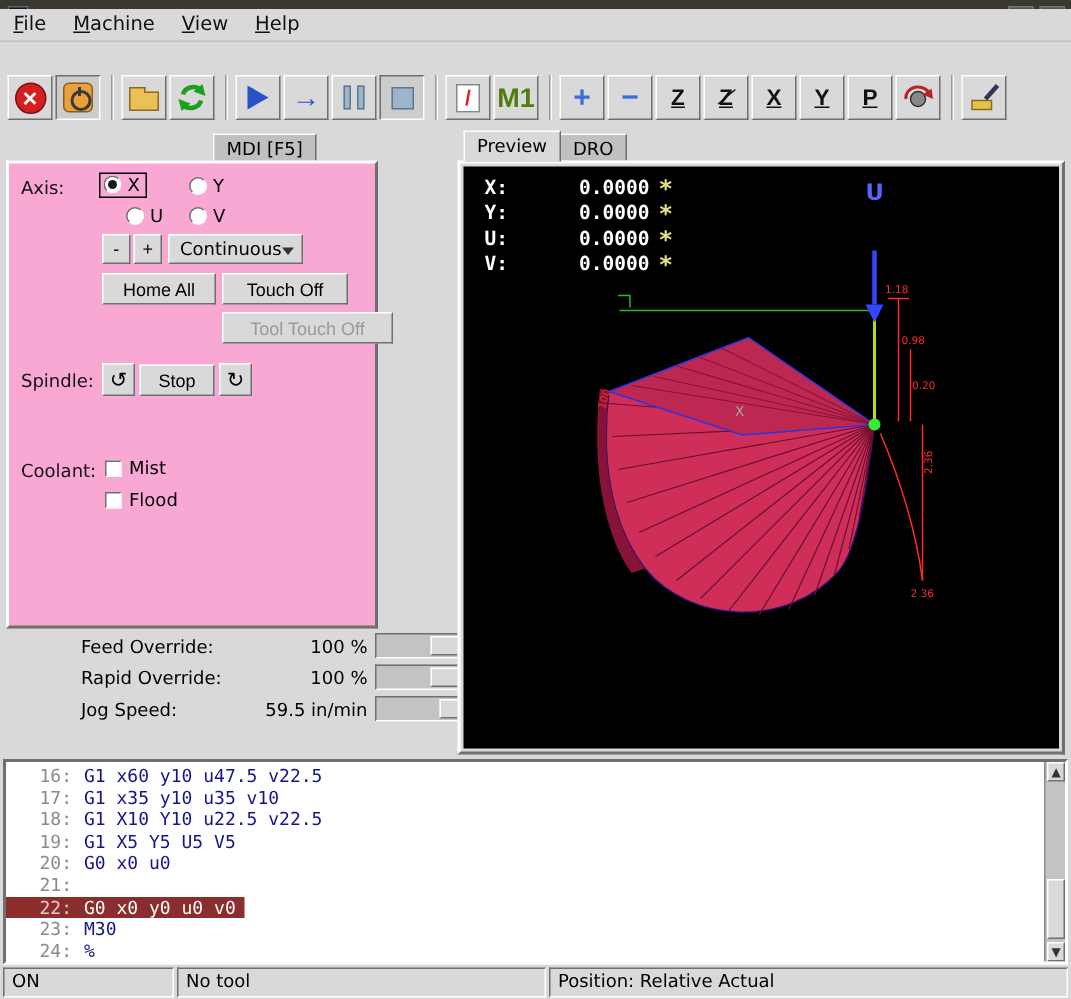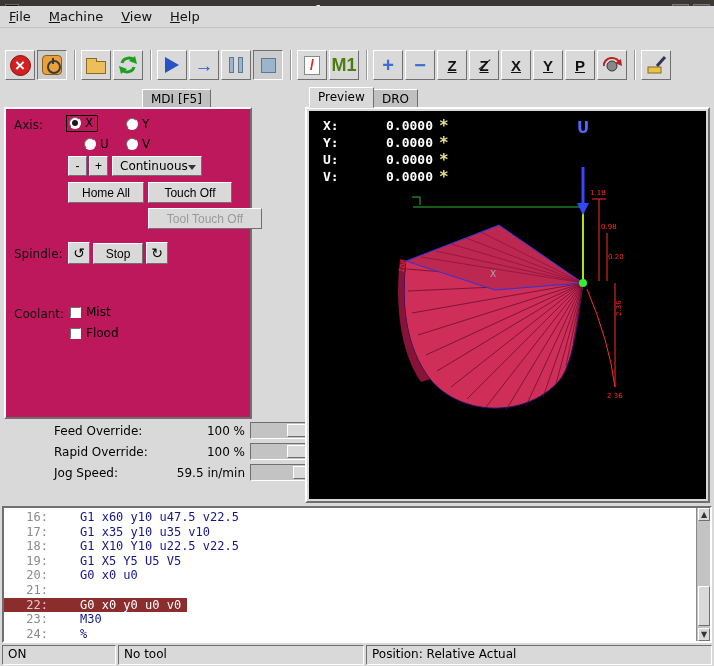--- a/index.html
+++ b/index.html
@@ -47,21 +47,21 @@
   .ic-zoom { color:#3b6fd4; font-weight:bold; font-size:20px; line-height:20px; }
   .ic-letter { font-weight:bold; font-size:15px; color:#111; text-decoration:underline; position:relative; }
   .ic-letter.strike::after { content:""; position:absolute; left:-2px; top:7px; width:15px; height:1px; background:#111; transform:rotate(-40deg); }
 
   
   .tab { position:absolute; font-size:12px; padding:2px 8px; background:#c0c0c0;
          border:1px solid; border-color:#ffffff #6f6f6f #c0c0c0 #ffffff; height:19px; top:89px; }
   .tab.active { background:#d9d9d9; height:21px; top:87px; z-index:5; border-bottom:1px solid #d9d9d9; font-weight:normal; }
 
   .left-frame { position:absolute; left:4px; top:107px; width:248px; height:312px;
-                border:2px solid; border-color:#ffffff #6f6f6f #6f6f6f #ffffff; background:#be185d; }
+                border:2px solid; border-color:#ffffff #6f6f6f #6f6f6f #ffffff; background:#f9a8d4; }
   .lbl { position:absolute; font-size:12px; color:#111; }
 
   .radio-row { position:absolute; display:flex; align-items:center; gap:4px; font-size:12px; }
   .radio { width:12px; height:12px; border-radius:50%; background:#fff; border:1px solid;
            border-color:#6f6f6f #ffffff #ffffff #6f6f6f; position:relative; }
   .radio.sel::after { content:""; position:absolute; left:2px; top:2px; width:6px; height:6px; border-radius:50%; background:#1a1a1a; }
   .focusbox { border:1px solid #000; padding:0 4px 1px 2px; display:flex; align-items:center; gap:4px; }
 
   .smallbtn { position:absolute; font-size:12px; text-align:center; background:#d9d9d9;
               border:1px solid; border-color:#ffffff #6f6f6f #6f6f6f #ffffff; padding:1px 0; }
@@ -93,21 +93,21 @@
   .dro-row { display:flex; align-items:center; height:17px; }
   .dro-axis { width:26px; }
   .dro-val { width:84px; text-align:right; }
   .dro-star { margin-left:6px; color:#e6e28a; font-size:16px; line-height:10px; }
 
   
   .gcode { position:absolute; left:2px; top:506px; width:710px; height:137px; background:#fff;
            border:2px solid; border-color:#6f6f6f #ffffff #ffffff #6f6f6f; overflow:hidden; }
   .gline { font-family:"DejaVu Sans Mono", monospace; font-size:12px; line-height:14.6px; white-space:pre; width:fit-content; padding-right:6px; }
   .gline .lnum { display:inline-block; width:44px; text-align:right; color:#8a8a8a; margin-right:8px; }
-  .gline .ltxt { color:#14148c;margin-left:24px; }
+  .gline .ltxt { color:#14148c; }
   .gline.active { background:#8b2d2d; }
   .gline.active .lnum { color:#e7c9c9; }
   .gline.active .ltxt { color:#ffffff; }
   .gscroll { position:absolute; right:0; top:0; width:14px; height:133px; background:#c3c3c3;
              border-left:1px solid #8a8a8a; }
   .gs-arrow { position:absolute; left:1px; width:12px; height:13px; background:#d9d9d9;
               border:1px solid; border-color:#ffffff #6f6f6f #6f6f6f #ffffff; font-size:8px; text-align:center; line-height:12px; color:#333; }
   .gs-thumb { position:absolute; left:1px; top:78px; width:12px; height:40px; background:#d9d9d9;
               border:1px solid; border-color:#ffffff #6f6f6f #6f6f6f #ffffff; }
 

